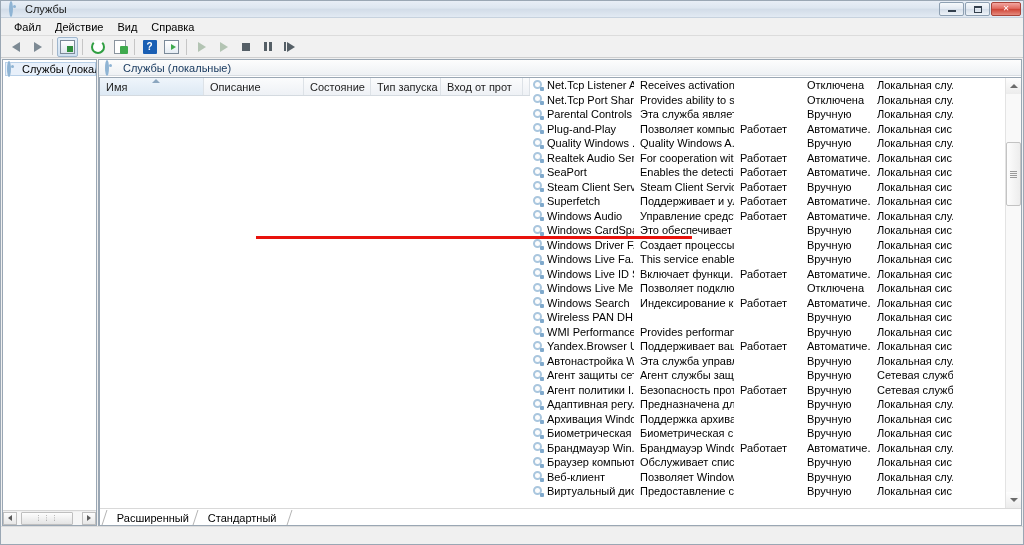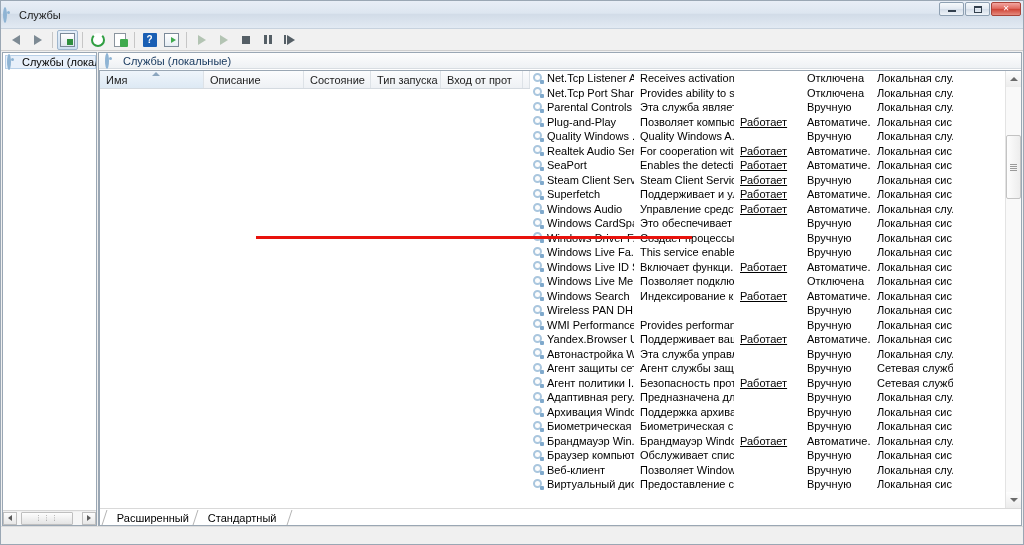--- a/index.html
+++ b/index.html
@@ -18,26 +18,26 @@
     left: 0; top: 0;
     width: 1024px; height: 545px;
     background: #f0f0f0;
     border: 1px solid #9aa7b4;
     display: flex;
     flex-direction: column;
   }
 
   
   #titlebar {
-    height: 28px;
+    height: 17px;
     background: linear-gradient(to bottom, #e8eef6 0%, #dde6f0 45%, #d2dce8 50%, #e2eaf3 100%);
     border-bottom: 1px solid #c7d2de;
     display: flex;
     align-items: center;
-    padding-left: 2px;
+    padding-left: 8px;
     position: relative;
     flex: none;
   }
   #titlebar .t-icon {
     width: 12px; height: 12px;
     margin-right: 4px;
     position: relative;
   }
   #titlebar .t-text {
     font-size: 11px;
@@ -336,21 +336,21 @@
     white-space: nowrap;
     padding-left: 6px;
   }
   .cell.name {
     width: 104px;
     display: flex; align-items: center;
     padding-left: 3px;
   }
   .cell.name .svc-ico { margin-right: 3px; flex:none; }
   .cell.desc { width: 100px; }
-  .cell.state { width: 67px; text-decoration: underline; }
+  .cell.state { width: 67px; }
   .cell.start { width: 70px; }
   .cell.logon { width: 82px; }
 
   
   #vscroll {
     width: 16px;
     flex: none;
     background: #f7f7f7;
     border-left: 1px solid #e3e3e3;
     display: flex;
@@ -450,20 +450,26 @@
       <div class="wbtn">
           <i class="glyph-min"></i>
         </div>
       <div class="wbtn">
           <i class="glyph-max"></i>
         </div>
       <div class="wbtn close">✕</div>
     </div>
   </div>
 
+  <div id="menubar">
+    <div class="menu-item"><span>Файл</span></div>
+    <div class="menu-item"><span>Действие</span></div>
+    <div class="menu-item"><span>Вид</span></div>
+    <div class="menu-item"><span>Справка</span></div>
+  </div>
 
   <div id="toolbar">
     <div class="tb-btn">
         <i class="arrow-ico arrow-left"></i>
       </div>
     <div class="tb-btn">
         <i class="arrow-ico arrow-right"></i>
       </div>
     <div class="tb-sep"></div>
     <div class="tb-btn pressed">

